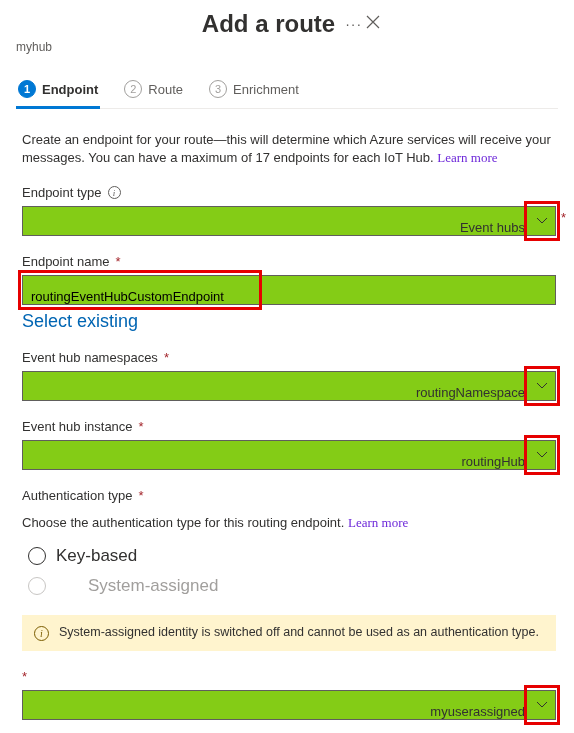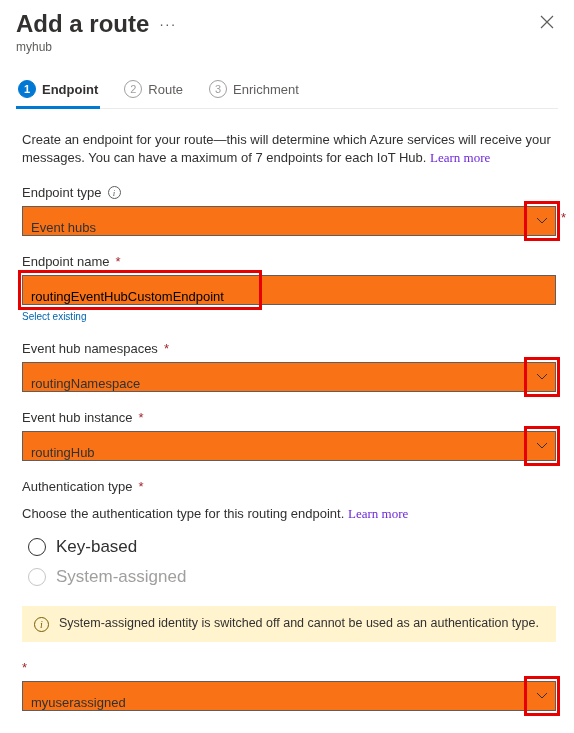--- a/index.html
+++ b/index.html
@@ -6,21 +6,21 @@
   body {
     margin: 0;
     padding: 0;
     font-family: "Segoe UI", -apple-system, sans-serif;
     font-size: 13px;
     color: #323130;
     width: 574px;
     background: #fff;
   }
   .panel { padding: 10px 16px 20px 16px; }
-  .header-row { display: flex; align-items: center; justify-content: space-between; }
+  .header-row { display: flex; align-items: center; justify-content: center; margin-left: 12px; }
   .title { font-size: 24px; font-weight: 600; margin: 0; }
   .title-wrap { display: flex; align-items: center; gap: 10px; }
   .more-icon { color: #605e5c; font-size: 14px; letter-spacing: 1px; cursor: pointer; }
   .close-icon { font-size: 16px; color: #605e5c; cursor: pointer; padding: 4px; }
   .subtitle { font-size: 12px; color: #605e5c; margin-top: 2px; }
   .tabs { display: flex; gap: 22px; margin-top: 20px; border-bottom: 1px solid #edebe9; }
   .tab { display: flex; align-items: center; gap: 6px; padding: 6px 2px 10px 2px; cursor: pointer; color: #605e5c; position: relative; }
   .tab.active { color: #323130; font-weight: 600; }
   .tab-num { width: 18px; height: 18px; border-radius: 50%; border: 1px solid #a19f9d; display: inline-flex; align-items: center; justify-content: center; font-size: 11px; color: #a19f9d; }
   .tab.active .tab-num { background: #0078d4; border-color: #0078d4; color: #fff; }
@@ -28,36 +28,36 @@
   .content { padding: 22px 2px 0 6px; }
   .desc { font-size: 13px; line-height: 1.4; }
   .link { color: #6d28d9; cursor: pointer; font-family: Liberation Serif, serif; }
   .field { margin-top: 18px; }
   .label-row { display: flex; align-items: center; gap: 6px; font-size: 13px; margin-bottom: 6px; }
   .req { color: #a4262c; }
   .info-icon { width: 13px; height: 13px; border: 1px solid #605e5c; border-radius: 50%; display:inline-flex; align-items:center; justify-content:center; font-size:9px; color:#605e5c; font-style: italic; font-family: Georgia, serif; }
   .select-wrap { position: relative; }
   .select, .text-input {
     width: 100%; height: 30px; border: 1px solid #605e5c; padding: 12px 30px 0 8px;
-    font-size: 13px; background: #f97316; display: flex; align-items: center;
+    font-size: 13px; background: #84cc16; display: flex; align-items: center; justify-content: flex-end;
   }
   .text-input { padding-right: 8px; }
   .chevron { position: absolute; right: 8px; top: 50%; transform: translateY(-50%); pointer-events: none; }
   .chevron svg { display:block; }
   .red-box { position:absolute; border: 3px solid #e60000; pointer-events:none; }
-  .sub-link { color:#0065b3; font-size:10px; margin-top:6px; cursor:pointer; display:inline-block; }
+  .sub-link { color:#0065b3; font-size:18px; margin-top:6px; cursor:pointer; display:inline-block; }
   .auth-desc { margin-top: 12px; font-size: 13px; }
   .radio-group { margin-top: 10px; }
   .radio-row { display:flex; align-items:center; gap:10px; padding: 5px 0 5px 6px; }
   .radio { width:18px; height:18px; border:1px solid #323130; border-radius:50%; display:inline-flex; align-items:center; justify-content:center; background:#fff; }
   .radio.disabled { border-color:#c8c6c4; }
   .radio.checked { border-color:#0065b3; }
   .radio.checked::after { content:""; width:10px; height:10px; background:#0065b3; border-radius:50%; }
   .radio-label { font-size:17px; }
-  .radio-label.disabled { color:#a19f9d; }
+  .radio-label.disabled { color:#a19f9d;margin-left:32px; }
   .info-banner {
     margin-top: 14px; background:#fff4ce; padding: 10px 12px; display:flex; gap:10px; align-items:flex-start;
     font-size:12.5px;
   }
   .banner-icon { width:15px; height:15px; border:1px solid #7a5c00; border-radius:50%; display:inline-flex; align-items:center; justify-content:center; font-size:10px; color:#7a5c00; font-style:italic; font-family: Georgia, serif; flex-shrink:0; margin-top:1px;}
   .req-star-after { color:#a4262c; position:absolute; right:-10px; top:4px; }
 </style>
 </head>
 <body>
 
@@ -85,21 +85,21 @@
       <span>Route</span>
     </div>
     <div class="tab">
       <span class="tab-num">3</span>
       <span>Enrichment</span>
     </div>
   </div>
 
   <div class="content">
     <div class="desc">
-      <span>Create an endpoint for your route—this will determine which Azure services will receive your messages. You can have a maximum of 7 endpoints for each IoT Hub. </span><span class="link">Learn more</span>
+      <span>Create an endpoint for your route—this will determine which Azure services will receive your messages. You can have a maximum of 17 endpoints for each IoT Hub. </span><span class="link">Learn more</span>
     </div>
 
     <div class="field">
       <div class="label-row">
         <span>Endpoint type</span>
         <span class="info-icon">i</span>
       </div>
       <div class="select-wrap" style="position:relative;">
         <div class="select">
           <span>Event hubs</span>

